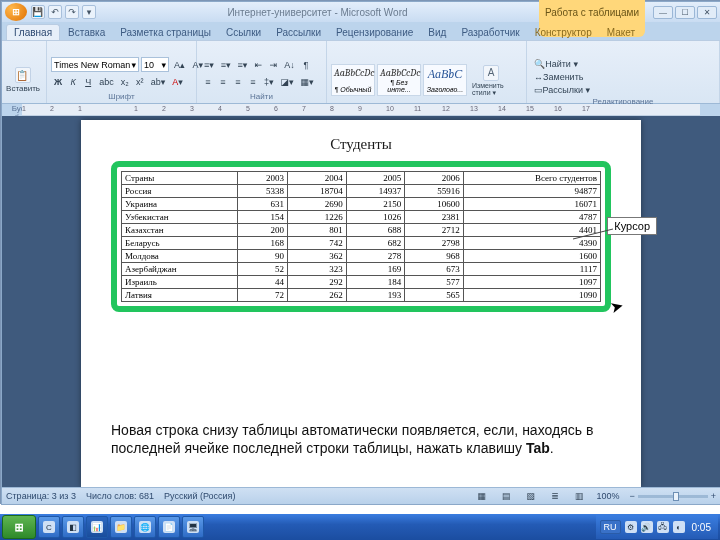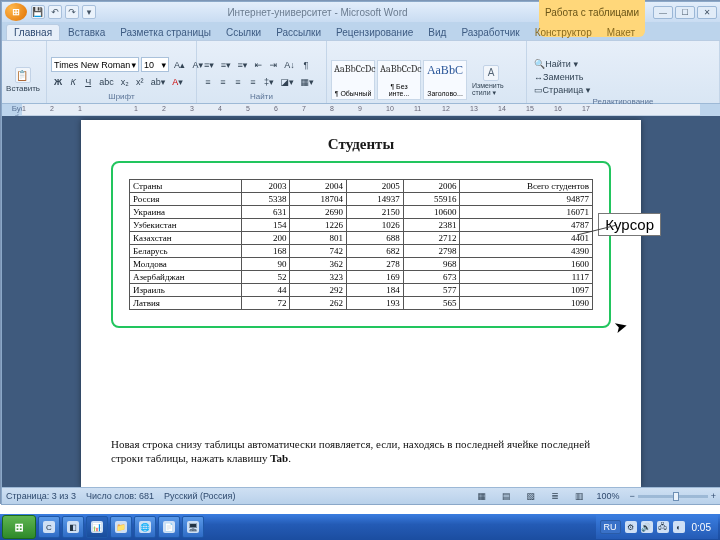--- a/index.html
+++ b/index.html
@@ -20,39 +20,39 @@
   .rtab.context { color:#8a6c20; }
   .ribbon { height:64px; background:linear-gradient(#e7eff9,#d9e6f4); border-top:1px solid #b9cce2; border-bottom:1px solid #9db9d6; display:flex; }
   .rgroup { border-right:1px solid #c4d5e8; padding:2px 4px; display:flex; flex-direction:column; justify-content:space-between; }
   .rgroup-content { display:flex; gap:2px; align-items:center; flex-wrap:wrap;margin-top:14px; }
   .rgroup-label { font-size:8px; color:#5a7396; text-align:center; padding-top:1px; }
   .rbtn { padding:2px; border:1px solid transparent; border-radius:2px; font-size:9px; color:#345; display:flex; align-items:center; justify-content:center; min-width:14px; height:16px; }
   .rbig { flex-direction:column; height:46px; width:34px; font-size:8px; gap:1px; }
   .ricon { width:16px; height:16px; background:#f2f6fb; border:1px solid #c2d2e6; border-radius:2px; display:flex;align-items:center;justify-content:center;font-size:10px;color:#567; }
   .fontbox { width:88px; height:15px; border:1px solid #a9c1db; background:#fff; font-size:9px; padding:0 2px; display:flex;align-items:center;justify-content:space-between;}
   .sizebox { width:28px; height:15px; border:1px solid #a9c1db; background:#fff; font-size:9px; padding:0 2px; display:flex;align-items:center;justify-content:space-between;}
-  .stylecard { width:44px; height:40px; border:1px solid #c8d7e8; background:#f7faff; font-size:7px; text-align:center; padding:2px; display:flex;flex-direction:column;justify-content:space-between;}
+  .stylecard { width:44px; height:32px; border:1px solid #c8d7e8; background:#f7faff; font-size:7px; text-align:center; padding:2px; display:flex;flex-direction:column;justify-content:space-between;font-style:italic;}
   .stylesample { font-family:Cambria,serif; font-size:10px; color:#333; }
 
   .hruler { height:12px; background:#e6edf6; border-bottom:1px solid #c0d0e2; margin:0 20px 0 20px; position:relative; font-size:7px; color:#667; }
   .hruler span { position:absolute; top:1px; }
 
   .docarea { flex:1; background:#3f5a7d; display:flex; justify-content:center; overflow:hidden; padding-top:4px; }
   .page { width:560px; background:#fff; box-shadow:0 0 6px rgba(0,0,0,0.4); padding:16px 30px; position:relative; }
-  .doc-title { text-align:center; font-family:"Times New Roman",serif; font-size:15px; font-weight:bold; color:#1a1a1a; margin-bottom:8px; }
-  .tbl-wrap { border:2px solid #22c55e; border-radius:8px; padding:16px; position:relative; }
+  .doc-title { text-align:center; font-family:"Times New Roman",serif; font-size:15px; font-weight:normal; color:#1a1a1a; margin-bottom:8px; }
+  .tbl-wrap { border:6px solid #22c55e; border-radius:8px; padding:4px; position:relative; }
   table.students { width:100%; border-collapse:collapse; font-family:"Times New Roman",serif; font-size:9px; }
   table.students th, table.students td { border:1px solid #555; padding:1px 3px; text-align:right; }
   table.students th { font-weight:normal; }
   table.students td:first-child, table.students th:first-child { text-align:left; }
   .callout { position:absolute; right:-52px; top:50px; }
-  .callout-box { border:1px solid #777; background:#fff; padding:2px 6px; font-size:15px; font-family:Arial; }
+  .callout-box { border:1px solid #777; background:#fff; padding:2px 6px; font-size:11px; font-family:Arial; }
   .callout-line { position:absolute; right:44px; top:10px; width:40px; height:14px; }
   .cursor-arrow { position:absolute; right:-18px; bottom:-10px; font-size:16px; color:#000; transform:rotate(-15deg);}
-  .caption { margin-top:110px; font-family:Liberation Serif, serif; font-size:11px; line-height:1.25; color:#111; }
+  .caption { margin-top:110px; font-family:Liberation Sans, sans-serif; font-size:14px; line-height:1.25; color:#111; }
   .caption b { font-weight:bold; }
 
   .statusbar { height:17px; background:linear-gradient(#cfe0f3,#b9d1ea); border-top:1px solid #9cb8d6; display:flex; align-items:center; font-size:9px; color:#2f4a6e; padding:0 4px; gap:10px; }
   .statusbar .spacer { flex:1; }
   .zoom { display:flex; align-items:center; gap:3px; }
   .zoom-track { width:70px; height:3px; background:#9db9d6; position:relative; }
   .zoom-thumb { position:absolute; left:50%; top:-3px; width:6px; height:9px; background:#eaf2fb; border:1px solid #6d8fb5; }
 
   .slide-container { position:absolute; top:0; left:0; width:720px; height:504px; border:1px solid #7c95b5; box-shadow:inset 0 0 0 1px #fff; }
 
@@ -191,21 +191,21 @@
           <span style="font-size:7px;line-height:1">Изменить стили ▾</span>
         </div>
       </div>
       <div class="rgroup-label">Стили</div>
     </div>
 
     <div class="rgroup" style="flex:1">
       <div class="rgroup-content" style="flex-direction:column;align-items:flex-start;gap:0">
         <div class="rbtn" style="height:13px">🔍 <span>Найти ▾</span></div>
         <div class="rbtn" style="height:13px">↔ <span>Заменить</span></div>
-        <div class="rbtn" style="height:13px">▭ <span>Страница ▾</span></div>
+        <div class="rbtn" style="height:13px">▭ <span>Рассылки ▾</span></div>
       </div>
       <div class="rgroup-label">Редактирование</div>
     </div>
   </div>
 
   <div class="hruler">
         <span style="left: 0px;">1</span>
         <span style="left: 28px;">2</span>
         <span style="left: 56px;">1</span>
         <span style="left: 84px;"></span>

